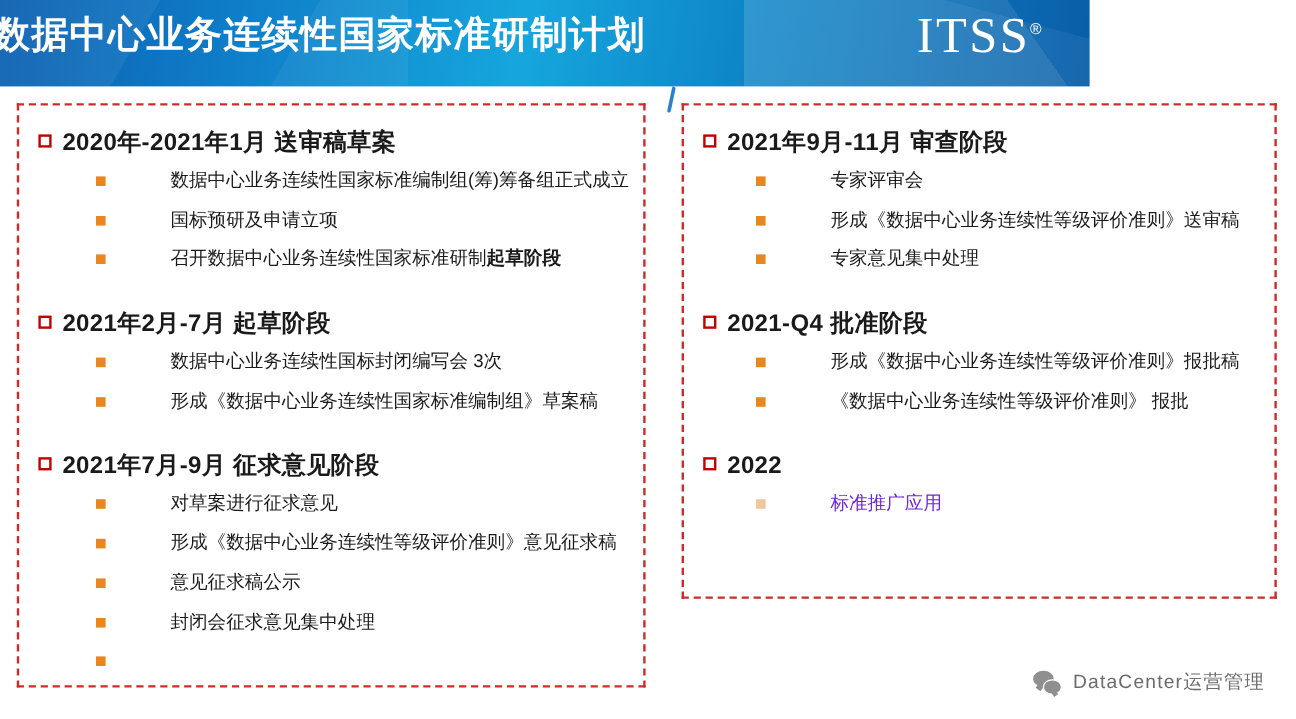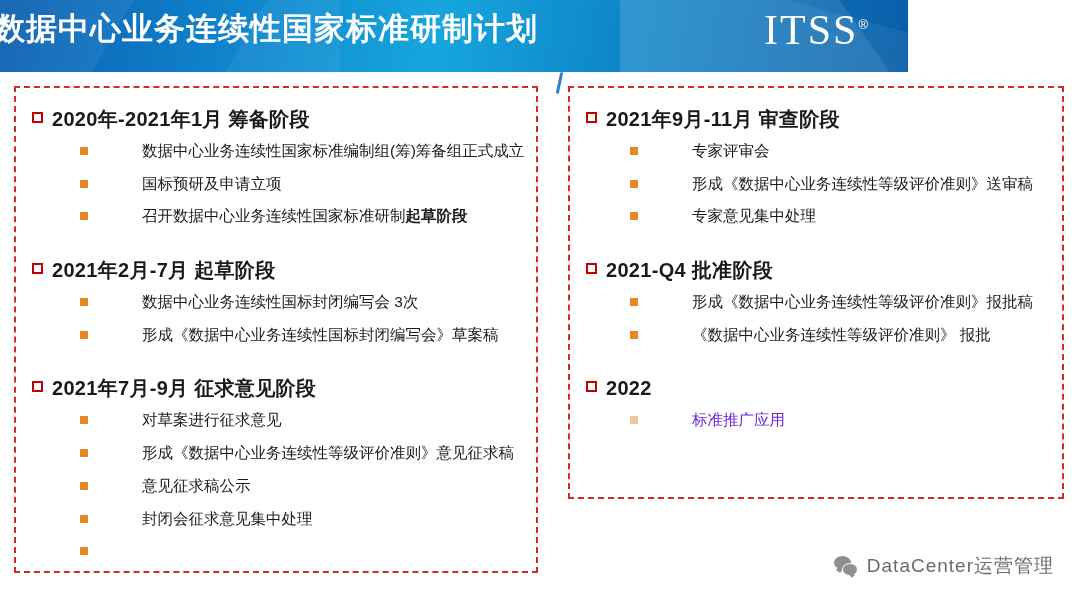--- a/index.html
+++ b/index.html
@@ -166,21 +166,21 @@
   .panel-right .sq-orange { margin-left: 44px; }
 
   
   .footer {
     position: absolute;
     right: 26px;
     bottom: 20px;
     display: flex;
     align-items: center;
     color: #6b6b6b;
-    font-size: 19px;
+    font-size: 16px;
     letter-spacing: 1px;
   }
   .wechat-icon {
     width: 24px;
     height: 20px;
     margin-right: 9px;
     position: relative;
   }
   .wechat-icon .b1 {
     position: absolute;
@@ -222,21 +222,21 @@
   <div class="logo">
     <span>ITSS</span><span class="reg">®</span>
   </div>
 </div>
 <div class="tick"></div>
 
 <div class="panel panel-left">
   <div class="panel-inner" id="left-inner">
       <div class="phase">
         <span class="sq-red"></span>
-        <span class="phase-text">2020年-2021年1月 筹备阶段</span>
+        <span class="phase-text">2020年-2021年1月 送审稿草案</span>
       </div>
       <ul class="bullets">
         <li class="bullet">
           <span class="sq-orange"></span>
           <span class="bullet-text">数据中心业务连续性国家标准编制组(筹)筹备组正式成立</span>
         </li>
         <li class="bullet">
           <span class="sq-orange"></span>
           <span class="bullet-text">国标预研及申请立项</span>
         </li>
@@ -249,21 +249,21 @@
         <span class="sq-red"></span>
         <span class="phase-text">2021年2月-7月 起草阶段</span>
       </div>
       <ul class="bullets">
         <li class="bullet">
           <span class="sq-orange"></span>
           <span class="bullet-text">数据中心业务连续性国标封闭编写会 3次</span>
         </li>
         <li class="bullet">
           <span class="sq-orange"></span>
-          <span class="bullet-text">形成《数据中心业务连续性国标封闭编写会》草案稿</span>
+          <span class="bullet-text">形成《数据中心业务连续性国家标准编制组》草案稿</span>
         </li>
       </ul>
       <div class="phase">
         <span class="sq-red"></span>
         <span class="phase-text">2021年7月-9月 征求意见阶段</span>
       </div>
       <ul class="bullets">
         <li class="bullet">
           <span class="sq-orange"></span>
           <span class="bullet-text">对草案进行征求意见</span>

